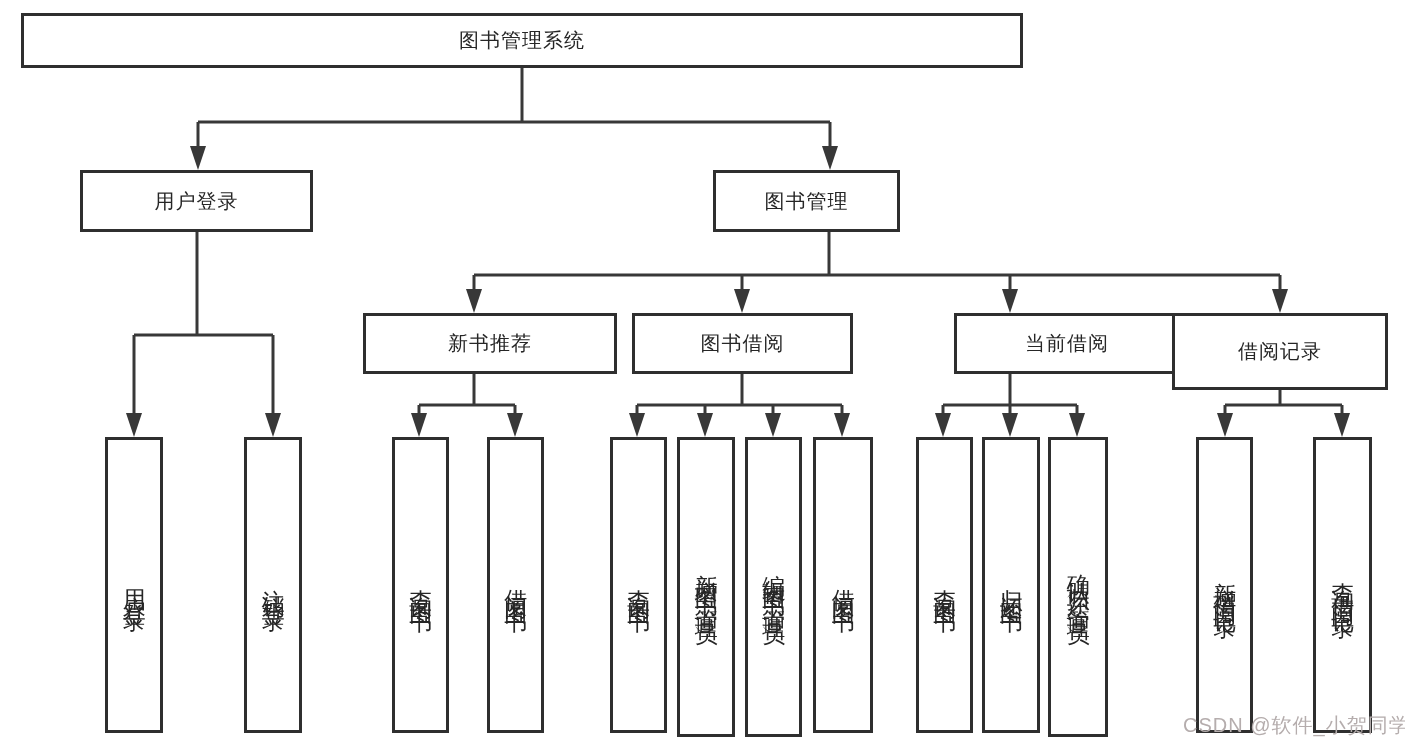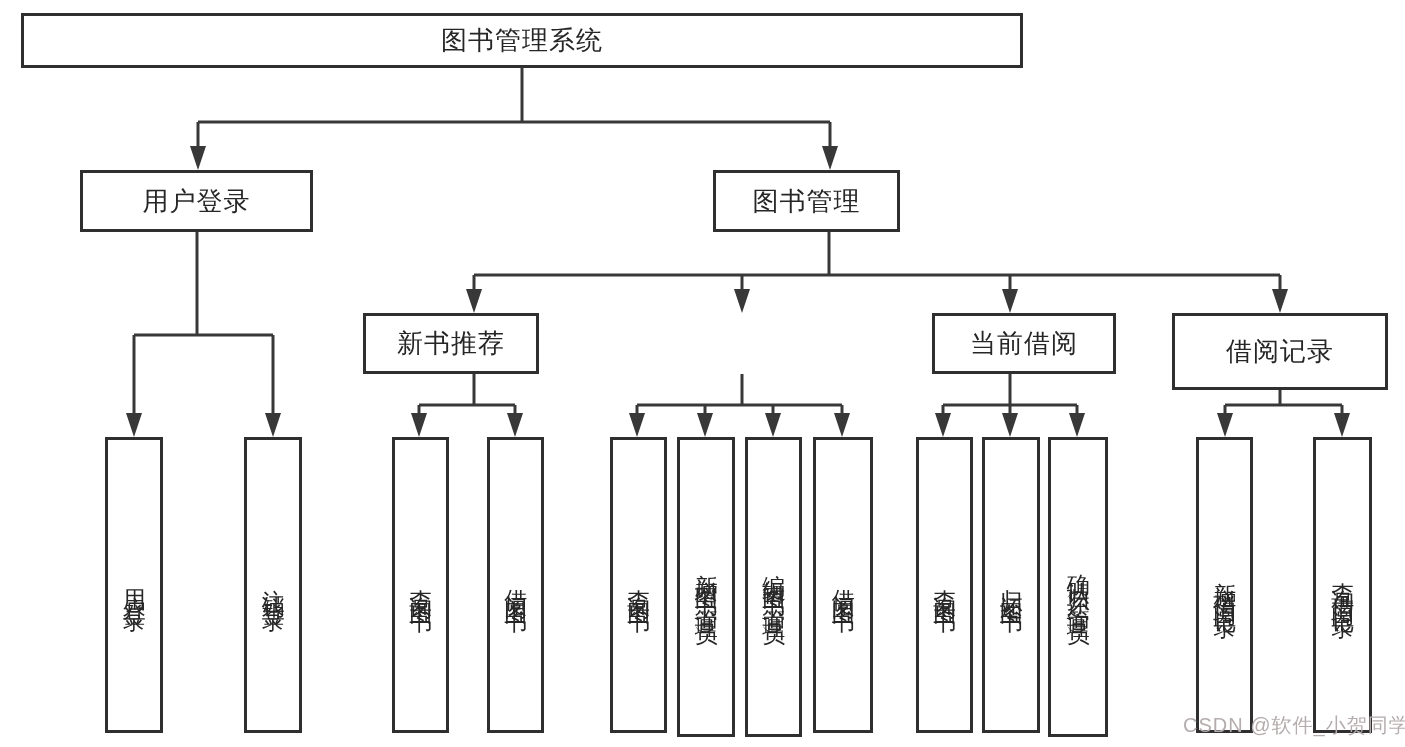--- a/index.html
+++ b/index.html
@@ -15,21 +15,21 @@
   .node{
     position:absolute;
     box-sizing:border-box;
     background:#ffffff;
     border:3px solid #2f2f2f;
     display:flex;
     align-items:center;
     justify-content:center;
     z-index:2;
   }
-  .hnode{font-size:26px;letter-spacing:1px;white-space:nowrap;}
+  .hnode{font-size:20px;letter-spacing:1px;white-space:nowrap;}
   .leaf .vtext{
     writing-mode:vertical-rl;
     text-orientation:mixed;
     font-size:23px;
     letter-spacing:7px;
     line-height:1.1;
     white-space:nowrap;
   }
   .watermark{
     position:absolute;
@@ -110,22 +110,23 @@
       <polygon points="1217,413 1233,413 1225,437"></polygon>
       <polygon points="1334,413 1350,413 1342,437"></polygon>
     </g>
   </svg>
 
   <div class="node hnode" style="left:21px;top:13px;width:1002px;height:55px">图书管理系统</div>
 
   <div class="node hnode" style="left:80px;top:170px;width:233px;height:62px">用户登录</div>
   <div class="node hnode" style="left:713px;top:170px;width:187px;height:62px">图书管理</div>
 
-  <div class="node hnode" style="left:363px;top:313px;width:176px;height:61px">新书推荐</div>
-  <div class="node hnode" style="left:932px;top:313px;width:184px;height:61px">当前借阅</div>
+  <div class="node hnode" style="left:363px;top:313px;width:254px;height:61px">新书推荐</div>
+  <div class="node hnode" style="left:632px;top:313px;width:221px;height:61px">图书借阅</div>
+  <div class="node hnode" style="left:954px;top:313px;width:226px;height:61px">当前借阅</div>
   <div class="node hnode" style="left:1172px;top:313px;width:216px;height:77px">借阅记录</div>
 
   <div class="node leaf" style="left:105px;top:437px;width:58px;height:296px">
     <span class="vtext">用户登录</span>
   </div>
   <div class="node leaf" style="left:244px;top:437px;width:58px;height:296px">
     <span class="vtext">注销登录</span>
   </div>
 
   <div class="node leaf" style="left:392px;top:437px;width:57px;height:296px">

